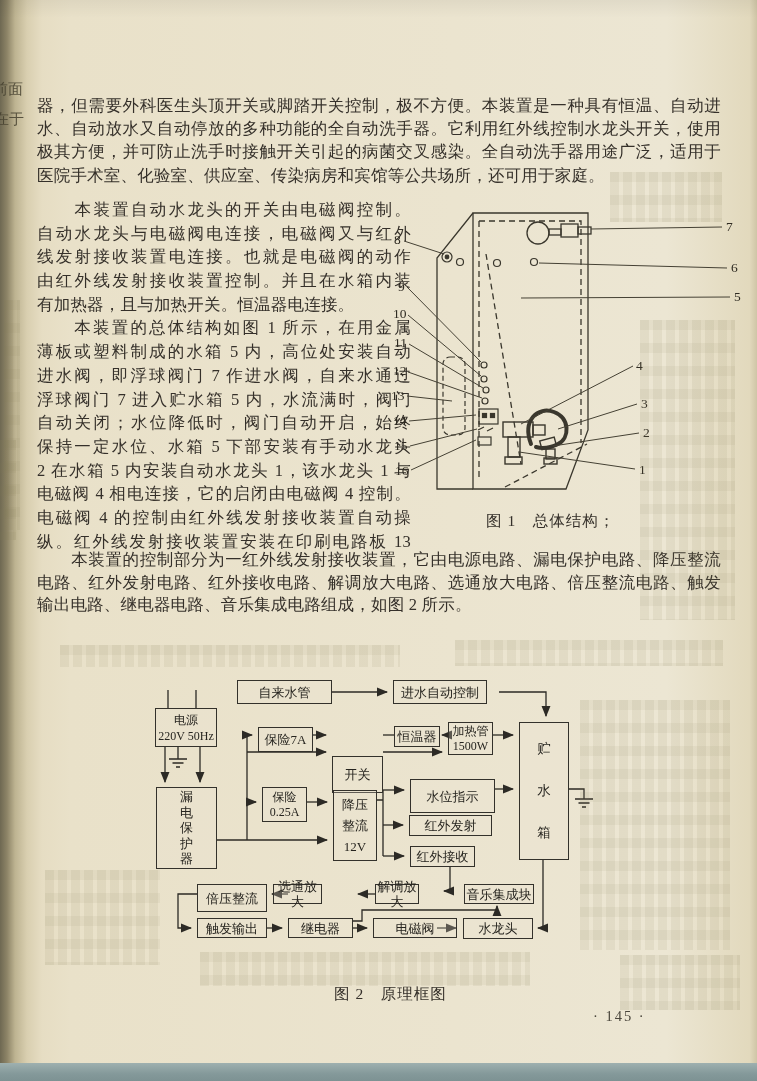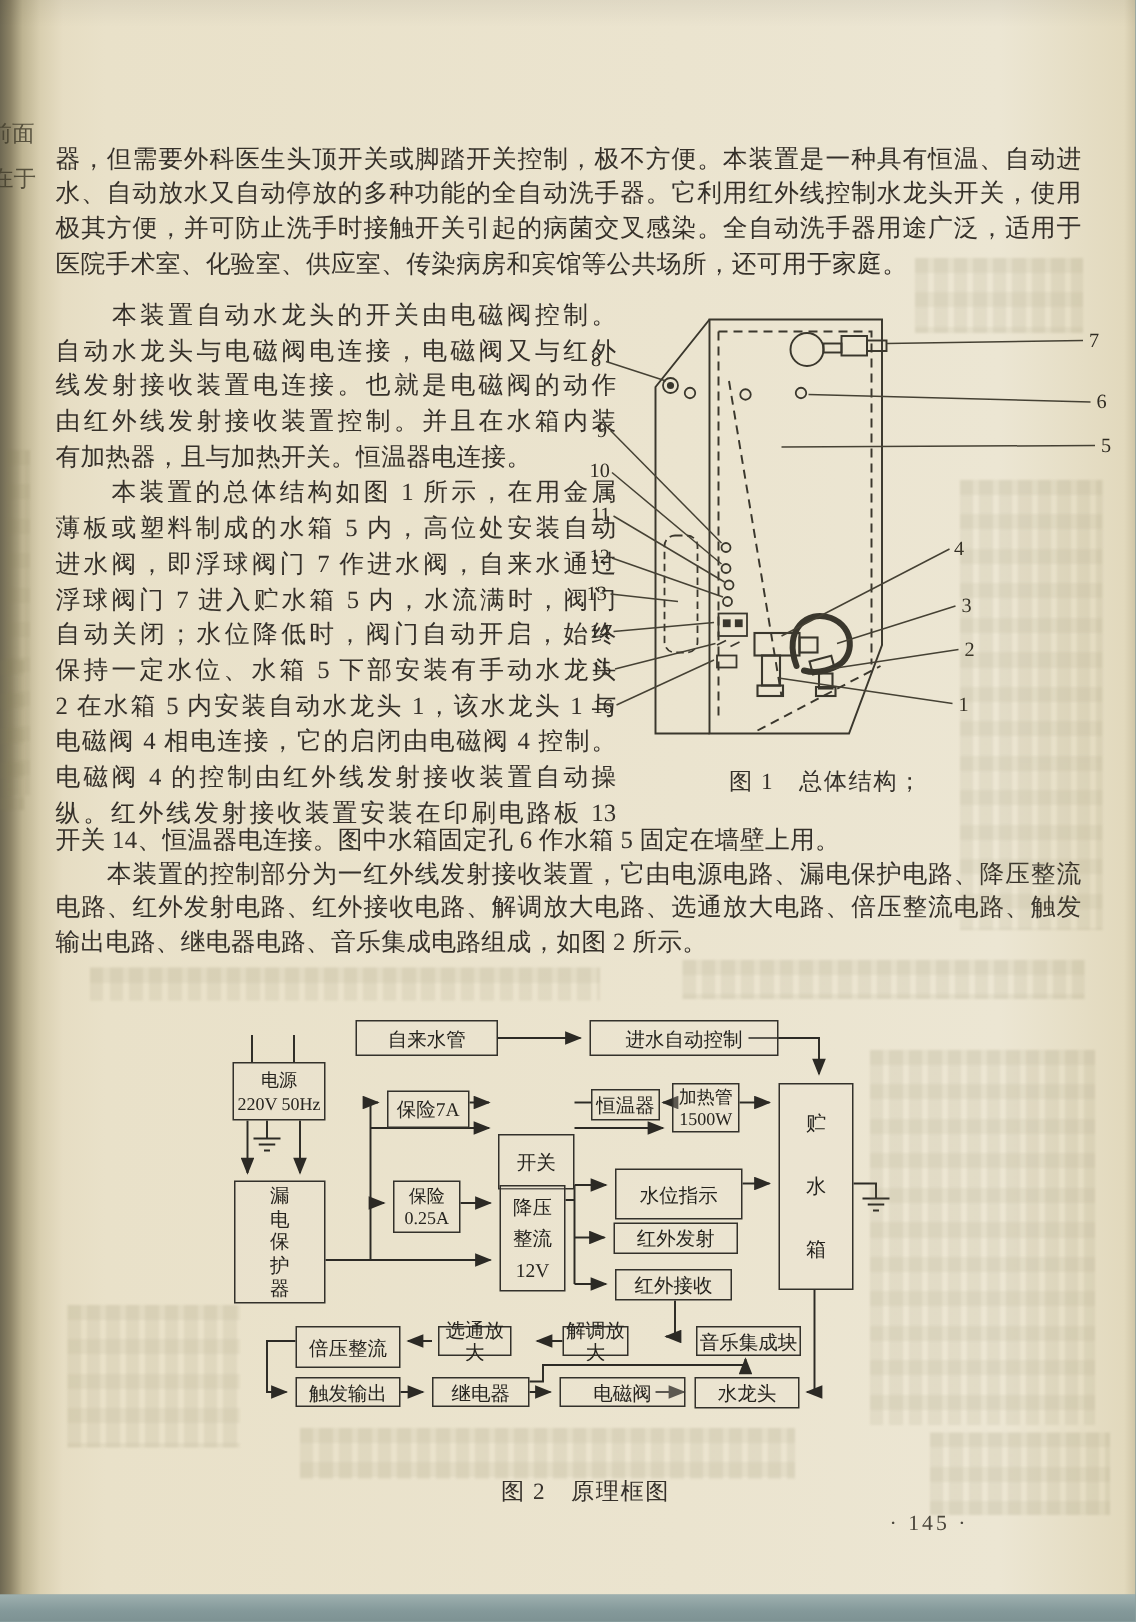--- a/index.html
+++ b/index.html
@@ -85,21 +85,20 @@
       <div class="tl j">进水阀，即浮球阀门 7 作进水阀，自来水通过</div>
       <div class="tl j">浮球阀门 7 进入贮水箱 5 内，水流满时，阀门</div>
       <div class="tl j">自动关闭；水位降低时，阀门自动开启，始终</div>
       <div class="tl j">保持一定水位、水箱 5 下部安装有手动水龙头</div>
       <div class="tl j">2 在水箱 5 内安装自动水龙头 1，该水龙头 1 与</div>
       <div class="tl j">电磁阀 4 相电连接，它的启闭由电磁阀 4 控制。</div>
       <div class="tl j">电磁阀 4 的控制由红外线发射接收装置自动操</div>
       <div class="tl j">纵。红外线发射接收装置安装在印刷电路板 13</div>
     </div>
   <div id="para-bottom">
-      <div class="tl">开关 14、恒温器电连接。图中水箱固定孔 6 作水箱 5 固定在墙壁上用。</div>
       <div class="tl j">　　本装置的控制部分为一红外线发射接收装置，它由电源电路、漏电保护电路、降压整流</div>
       <div class="tl j">电路、红外发射电路、红外接收电路、解调放大电路、选通放大电路、倍压整流电路、触发</div>
       <div class="tl">输出电路、继电器电路、音乐集成电路组成，如图 2 所示。</div>
     </div>
 
   <svg style="left:388px;top:196px;" width="364" height="344" viewBox="388 196 364 344">
     <g stroke="#3a372d" stroke-width="1.3" fill="none">
       <path d="M473,213 L588,213 L588,430 L566,489 L473,489 Z"></path>
       <path d="M473,213 L437,258 L437,489 L473,489"></path>
       <path d="M479,221 L581,221 L581,443" stroke-dasharray="6 4"></path>
@@ -220,21 +219,21 @@
         <path d="M197,894 L178,894 L178,928 L191,928" marker-end="url(#ah)"></path>
         <path d="M267,928 L282,928" marker-end="url(#ah)"></path>
         <path d="M353,928 L367,928" marker-end="url(#ah)"></path>
         <path d="M437,928 L456,928" marker-end="url(#ah)"></path>
         <path d="M353,921 L362,921 L362,910 L497,910 L497,906" marker-end="url(#ah)"></path>
         <path d="M543,860 L543,928 L538,928" marker-end="url(#ah)"></path>
       </g>
     </svg>
 
     <div class="fbox" style="left:237px;top:680px;width:95px;height:24px;">自来水管</div>
-    <div class="fbox" style="left:393px;top:680px;width:126px;height:24px;">进水自动控制</div>
+    <div class="fbox" style="left:393px;top:680px;width:94px;height:24px;">进水自动控制</div>
     <div class="fbox small" style="left:155px;top:708px;width:62px;height:39px;line-height:16px;">电源
 220V 50Hz</div>
     <div class="fbox" style="left:258px;top:727px;width:55px;height:25px;">保险7A</div>
     <div class="fbox" style="left:332px;top:724px;width:51px;height:37px;margin-top:32px;">开关</div>
     <div class="fbox" style="left:394px;top:726px;width:46px;height:21px;">恒温器</div>
     <div class="fbox small" style="left:448px;top:722px;width:45px;height:33px;">加热管
 1500W</div>
     <div class="fbox v-tank" style="left:519px;top:722px;width:50px;height:138px;">贮
 水
 箱</div>
@@ -243,23 +242,23 @@
 保
 护
 器</div>
     <div class="fbox small" style="left:262px;top:787px;width:45px;height:35px;">保险
 0.25A</div>
     <div class="fbox v-sd" style="left:333px;top:790px;width:44px;height:71px;">降压
 整流
 12V</div>
     <div class="fbox" style="left:410px;top:779px;width:85px;height:34px;">水位指示</div>
     <div class="fbox" style="left:409px;top:815px;width:83px;height:21px;">红外发射</div>
-    <div class="fbox" style="left:410px;top:846px;width:78px;height:21px;">红外接收</div>
+    <div class="fbox" style="left:410px;top:846px;width:65px;height:21px;">红外接收</div>
     <div class="fbox" style="left:197px;top:884px;width:70px;height:28px;">倍压整流</div>
-    <div class="fbox" style="left:292px;top:884px;width:49px;height:20px;">选通放大</div>
+    <div class="fbox" style="left:273px;top:884px;width:49px;height:20px;">选通放大</div>
     <div class="fbox" style="left:375px;top:884px;width:44px;height:20px;">解调放大</div>
     <div class="fbox" style="left:464px;top:884px;width:70px;height:20px;">音乐集成块</div>
     <div class="fbox" style="left:197px;top:918px;width:70px;height:20px;">触发输出</div>
     <div class="fbox" style="left:288px;top:918px;width:65px;height:20px;">继电器</div>
     <div class="fbox" style="left:373px;top:918px;width:84px;height:20px;">电磁阀</div>
     <div class="fbox" style="left:463px;top:918px;width:70px;height:21px;">水龙头</div>
 
     <div class="caption" style="left:334px;top:984px;">图 2　原理框图</div>
   </div>
 

